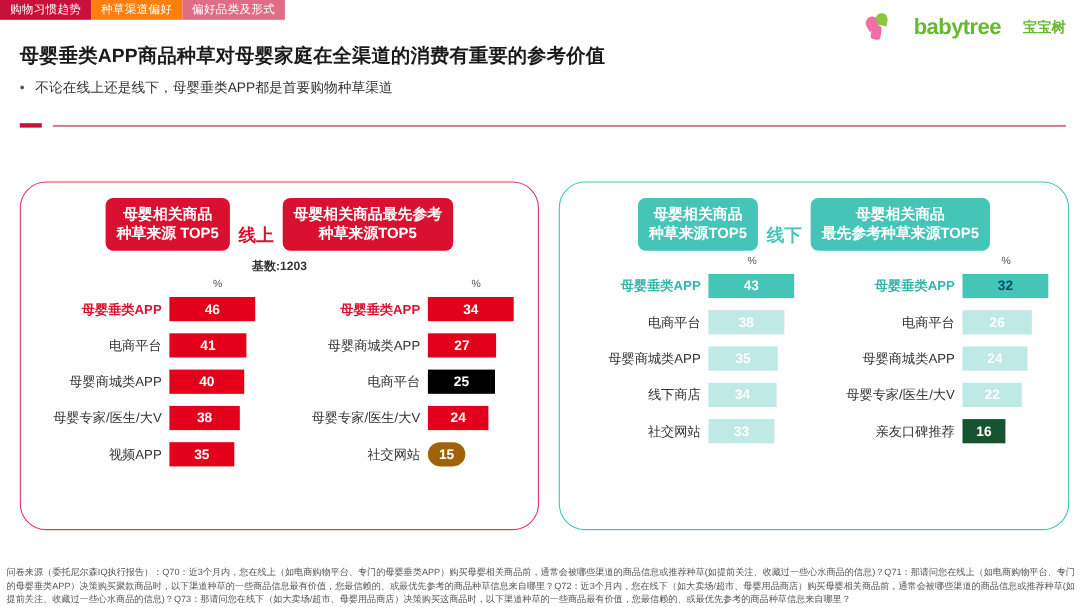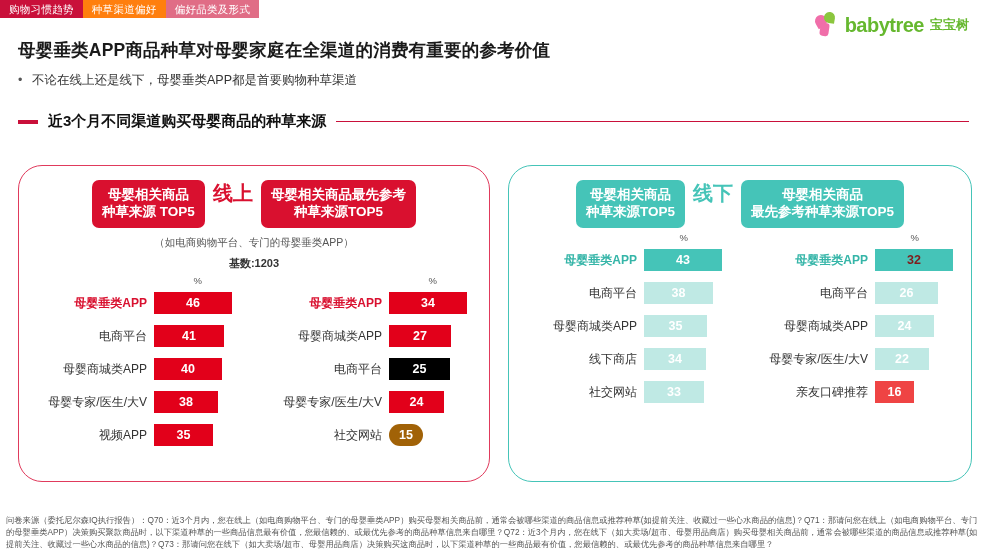--- a/index.html
+++ b/index.html
@@ -13,21 +13,21 @@
   
   .tabbar{position:absolute;top:0;left:0;display:flex;height:18px;}
   .tab{
     font-size:10.5px;line-height:18px;padding:0 9px;color:#ffffff;
     white-space:nowrap;letter-spacing:.3px;
   }
   .tab.t0{background:#c9103a;}
   .tab.t1{background:#ff7f0e;}
   .tab.t2{background:#e06d86;}
   
-  .logo{position:absolute;top:12px;right:18px;display:flex;align-items:center;gap:4px;}
+  .logo{position:absolute;top:12px;right:18px;display:flex;align-items:center;gap:18px;}
   .logo .mark{width:26px;height:26px;position:relative;}
   .logo .mark .p1{position:absolute;left:0;top:3px;width:12px;height:12px;background:#f06ea9;border-radius:50% 50% 50% 0;transform:rotate(-30deg);}
   .logo .mark .p2{position:absolute;left:9px;top:0;width:11px;height:11px;background:#8bc63e;border-radius:50% 50% 0 50%;transform:rotate(10deg);}
   .logo .mark .p3{position:absolute;left:5px;top:11px;width:9px;height:13px;background:#f06ea9;border-radius:3px;transform:rotate(8deg);}
   .logo .word{font-size:20px;font-weight:bold;color:#66b82f;letter-spacing:-.5px;}
   .logo .cn{font-size:13px;font-weight:bold;color:#66b82f;margin-left:2px;}
   
   .title{
     position:absolute;left:18px;top:38px;font-size:17.5px;font-weight:bold;color:#1a1a1a;
     letter-spacing:.2px;
@@ -44,21 +44,21 @@
   }
   .panel.left{left:18px;width:470px;border:1.6px solid #e03a5c;}
   .panel.right{left:508px;width:462px;border:1.6px solid #45c4b8;}
   .panel-head{display:flex;justify-content:center;gap:8px;margin-top:14px;}
   .pill{
     color:#fff;font-size:13.5px;font-weight:bold;line-height:1.25;
     padding:7px 10px;border-radius:7px;text-align:center;white-space:pre-line;
   }
   .pill.red{background:#d9102f;}
   .pill.teal{background:#45c4b8;}
-  .chan{font-size:20px;font-weight:bold;}
+  .chan{font-size:16px;font-weight:bold;margin-top:24px;}
   .chan.red{color:#d9102f;}
   .chan.teal{color:#45c4b8;}
   .note{text-align:center;font-size:10.5px;color:#555;margin-top:8px;}
   .base{text-align:center;font-size:11px;color:#333;margin-top:6px;font-weight:bold;}
   
   .cols{display:flex;margin-top:4px;}
   .col{flex:1;padding:0 10px;}
   .pct{text-align:right;font-size:9.5px;color:#555;padding-right:42px;height:12px;}
   .row{display:flex;align-items:center;height:33px;}
   .lbl{
@@ -96,33 +96,31 @@
   <span class="word">babytree</span>
   <span class="cn">宝宝树</span>
 </div>
 
 <div class="title">母婴垂类APP商品种草对母婴家庭在全渠道的消费有重要的参考价值</div>
 <div class="bullet">
   <span class="dot">•</span><span>不论在线上还是线下，母婴垂类APP都是首要购物种草渠道</span>
 </div>
 <div class="section">
   <span class="bar"></span>
-  <span class="txt">近3个月不同渠道购买母婴商品的种草来源</span>
   <span class="rule"></span>
 </div>
 
 <div class="panel left">
   <div class="panel-head">
     <span class="pill red">母婴相关商品
 种草来源 TOP5</span>
     <span class="chan red">线上</span>
     <span class="pill red">母婴相关商品最先参考
 种草来源TOP5</span>
   </div>
-  <div class="note">（如电商购物平台、专门的母婴垂类APP）</div>
   <div class="base">基数:1203</div>
   <div class="cols">
     <div class="col">
       <div class="pct">%</div>
       <div id="c0">
           <div class="row">
             <div class="lbl hi-red">母婴垂类APP</div>
             <div class="barwrap">
               <div class="bar2" style="width: 78px; background: rgb(226, 0, 26);">46</div>
             </div>
@@ -234,21 +232,21 @@
             </div>
           </div>
         </div>
     </div>
     <div class="col">
       <div class="pct">%</div>
       <div id="c3">
           <div class="row">
             <div class="lbl hi-teal">母婴垂类APP</div>
             <div class="barwrap">
-              <div class="bar2" style="width: 78px; background: rgb(69, 196, 184); color: #7f1d1d;">32</div>
+              <div class="bar2" style="width: 78px; background: rgb(69, 196, 184); color: #0c4a6e;">32</div>
             </div>
           </div>
           <div class="row">
             <div class="lbl">电商平台</div>
             <div class="barwrap">
               <div class="bar2" style="width: 63px; background: rgb(191, 233, 228); color: rgb(255, 255, 255);">26</div>
             </div>
           </div>
           <div class="row">
             <div class="lbl">母婴商城类APP</div>
@@ -258,21 +256,21 @@
           </div>
           <div class="row">
             <div class="lbl">母婴专家/医生/大V</div>
             <div class="barwrap">
               <div class="bar2" style="width: 54px; background: rgb(191, 233, 228); color: rgb(255, 255, 255);">22</div>
             </div>
           </div>
           <div class="row">
             <div class="lbl">亲友口碑推荐</div>
             <div class="barwrap">
-              <div class="bar2" style="width: 39px; background: #ef4444; color: rgb(255, 255, 255);">16</div>
+              <div class="bar2" style="width: 39px; background: #14532d; color: rgb(255, 255, 255);">16</div>
             </div>
           </div>
         </div>
     </div>
   </div>
 </div>
 
 <div class="foot">问卷来源（委托尼尔森IQ执行报告）：Q70：近3个月内，您在线上（如电商购物平台、专门的母婴垂类APP）购买母婴相关商品前，通常会被哪些渠道的商品信息或推荐种草(如提前关注、收藏过一些心水商品的信息)？Q71：那请问您在线上（如电商购物平台、专门的母婴垂类APP）决策购买聚款商品时，以下渠道种草的一些商品信息最有价值，您最信赖的、或最优先参考的商品种草信息来自哪里？Q72：近3个月内，您在线下（如大卖场/超市、母婴用品商店）购买母婴相关商品前，通常会被哪些渠道的商品信息或推荐种草(如提前关注、收藏过一些心水商品的信息)？Q73：那请问您在线下（如大卖场/超市、母婴用品商店）决策购买这商品时，以下渠道种草的一些商品最有价值，您最信赖的、或最优先参考的商品种草信息来自哪里？</div>
 
 </body></html>

